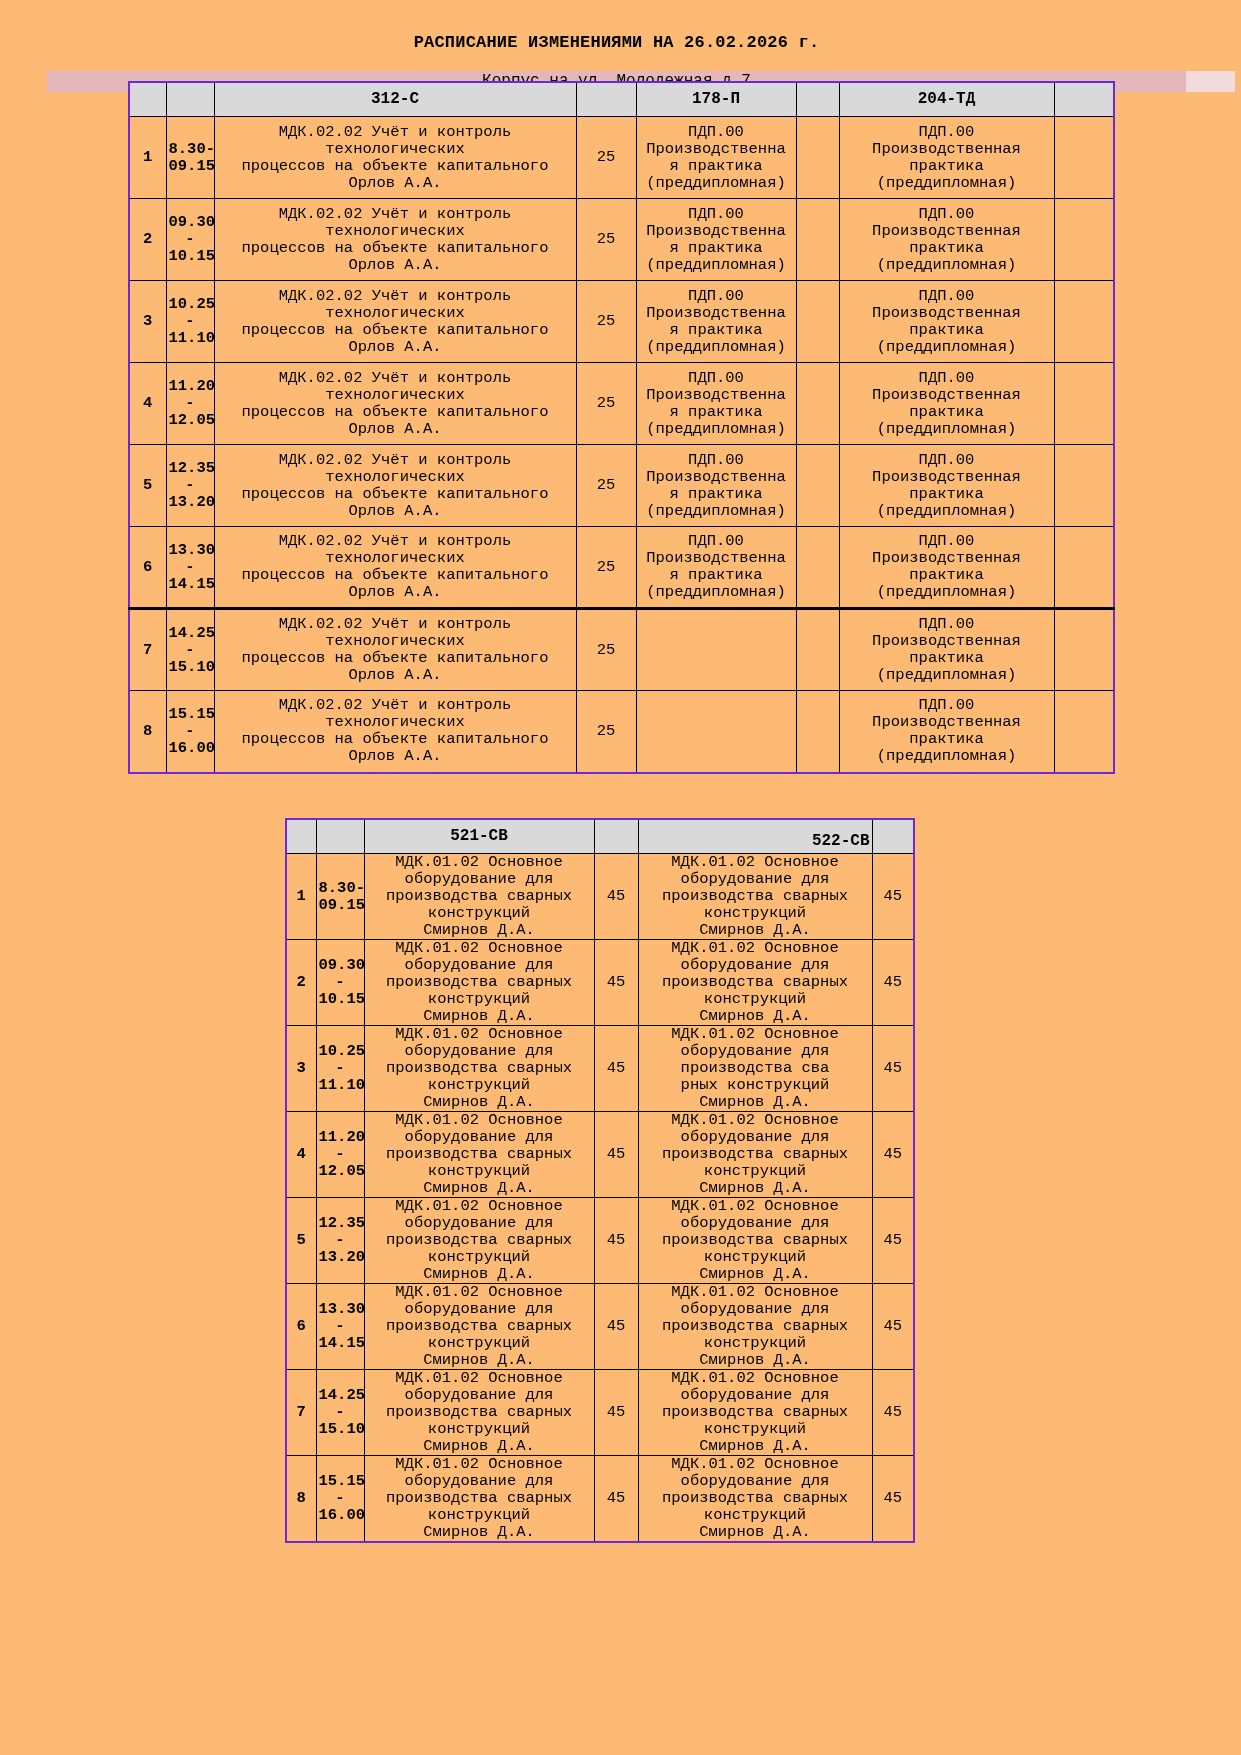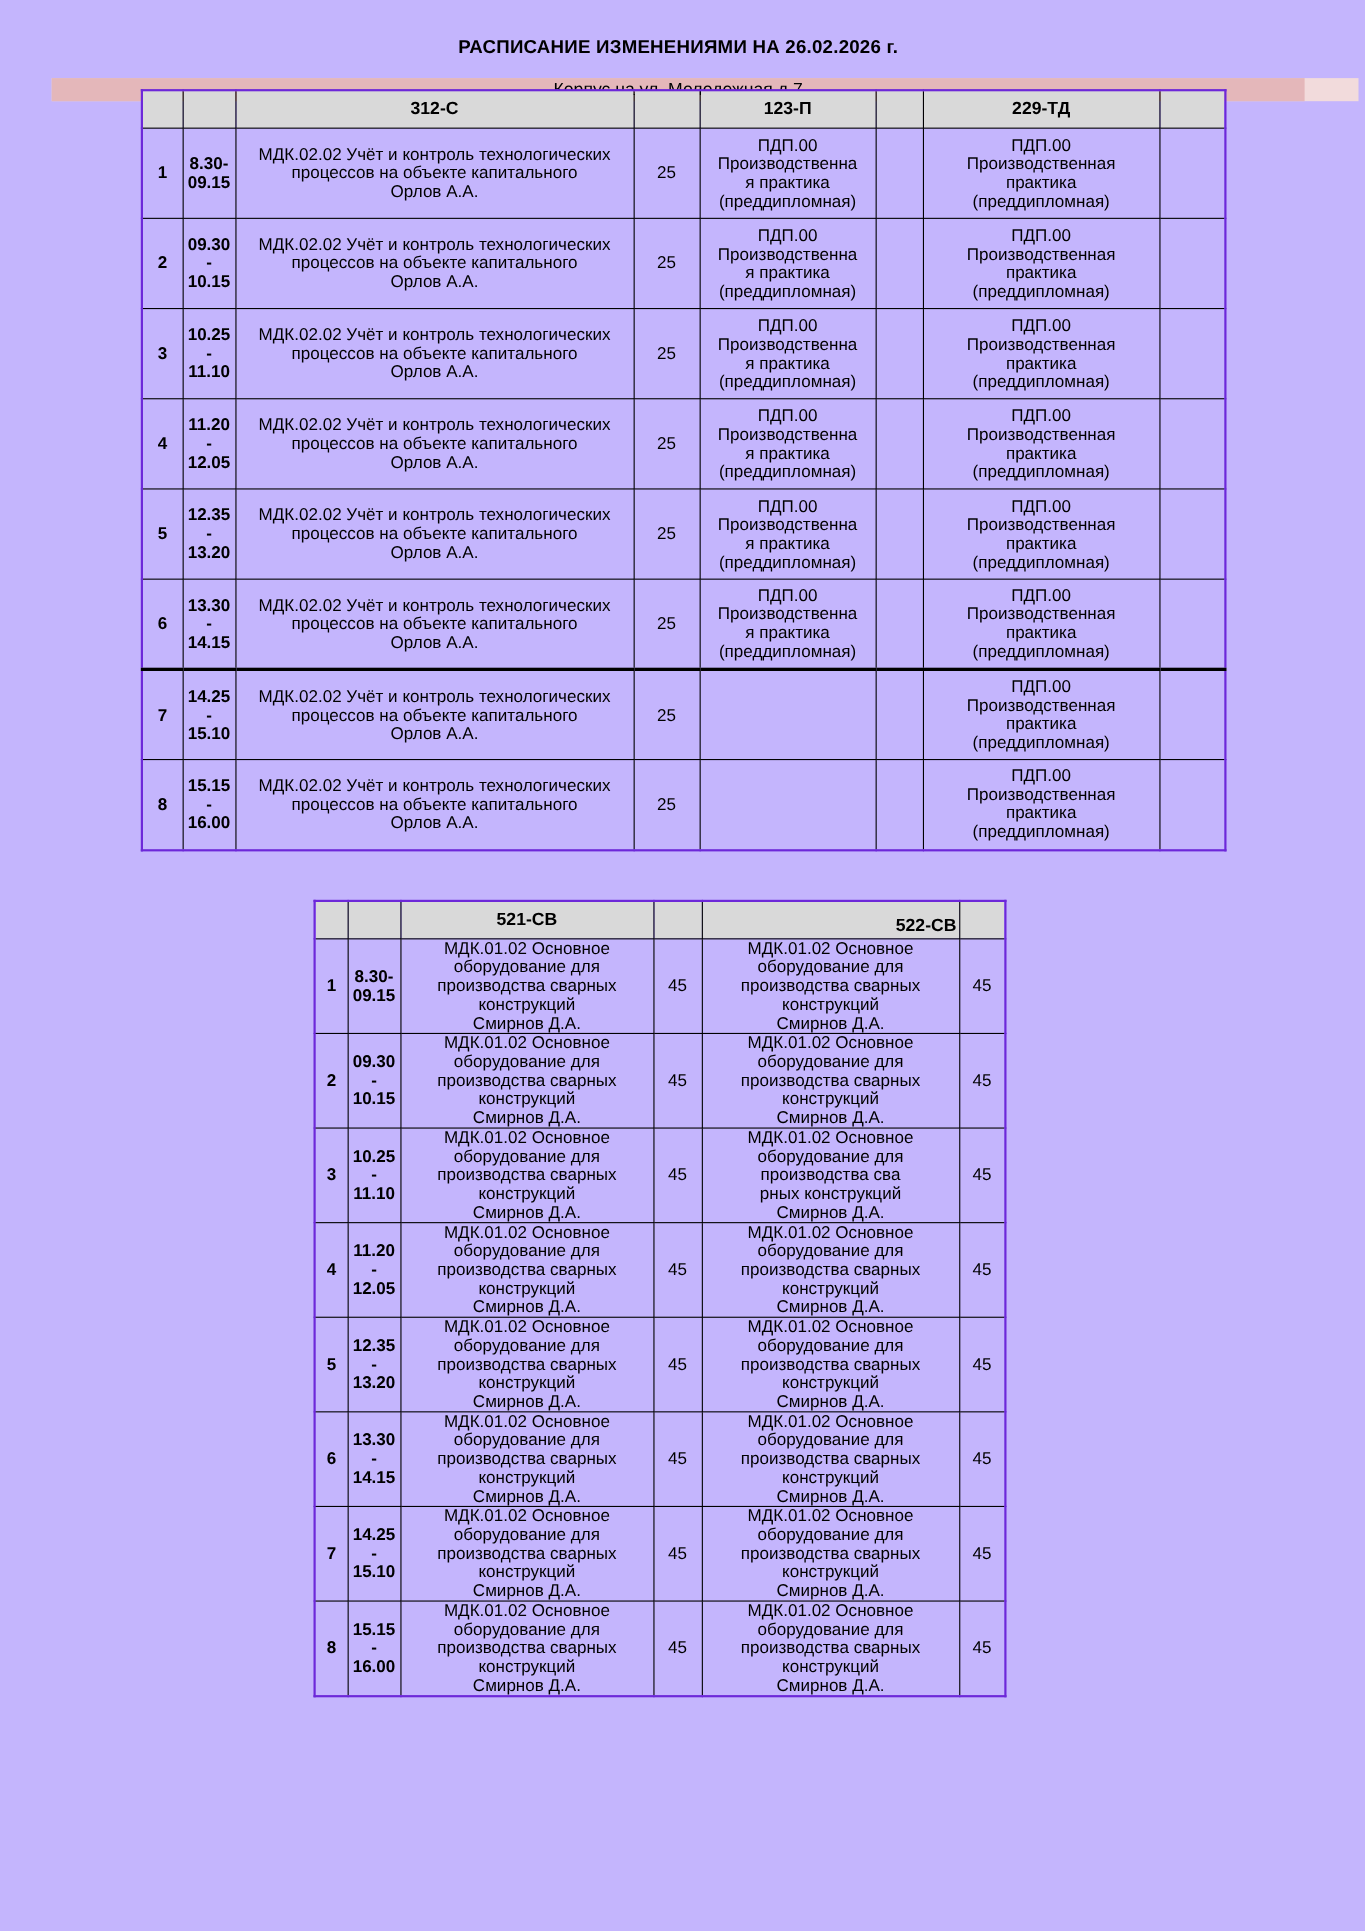--- a/index.html
+++ b/index.html
@@ -1,18 +1,18 @@
 <!DOCTYPE html>
 <html><head>
 <meta charset="utf-8">
 <style>
   html,body{margin:0;padding:0;background:#ffffff;}
   .page{
-    position:relative;width:1241px;height:1755px;background:#c4b5fd;
-    font-family:Liberation Sans, sans-serif;color:#000;
+    position:relative;width:1241px;height:1755px;background:#fdba74;
+    font-family:Liberation Mono, monospace;color:#000;
     overflow:hidden;
   }
   .title{
     position:absolute;left:47px;top:33px;width:1139px;
     text-align:center;font-weight:bold;font-size:17px;letter-spacing:0.2px;
   }
   .banner{
     position:absolute;left:47px;top:60px;width:1188px;height:21px;
     background:#f2dbdc;
     margin-top:11px;
@@ -63,23 +63,23 @@
         <col style="width:43px">
         <col style="width:215px">
         <col style="width:60px">
     </colgroup>
     <thead>
       <tr>
         <th></th>
         <th></th>
         <th>312-С</th>
         <th></th>
-        <th>123-П</th>
-        <th></th>
-        <th>229-ТД</th>
+        <th>178-П</th>
+        <th></th>
+        <th>204-ТД</th>
         <th></th>
       </tr>
     </thead>
     <tbody id="t1-body">
         <tr>
           <td class="num">1</td>
           <td class="time pre">8.30-
 09.15</td>
           <td class="pre">МДК.02.02 Учёт и контроль технологических
 процессов на объекте капитального

